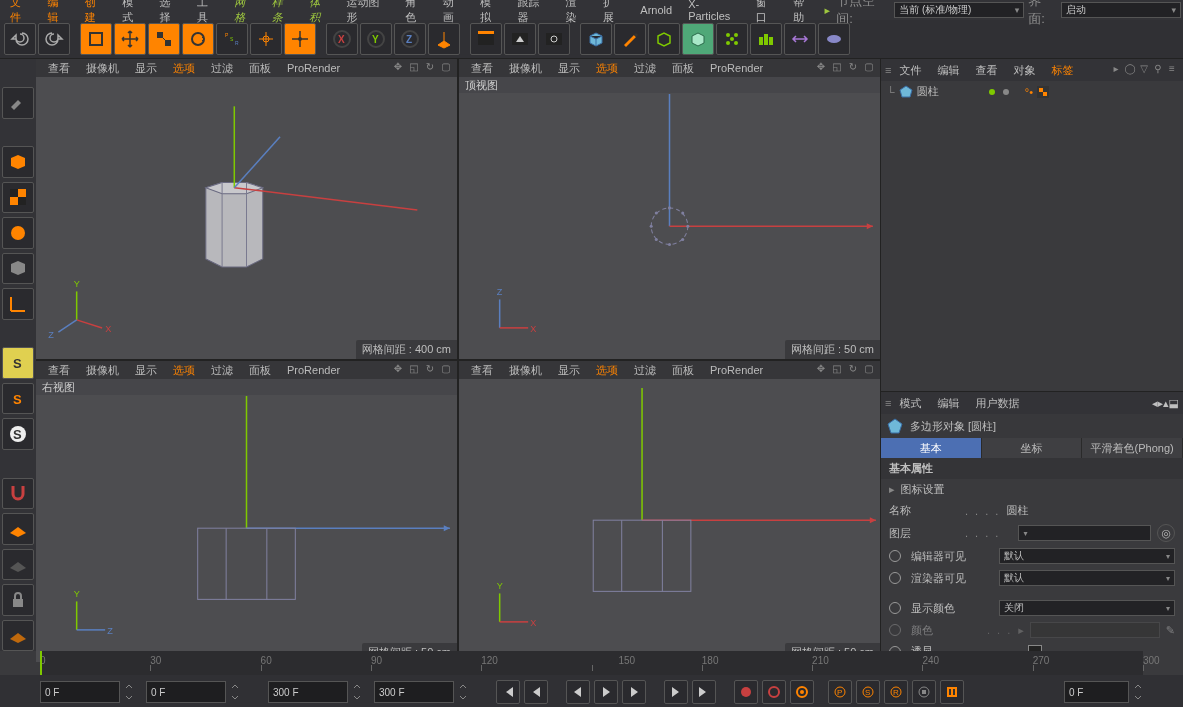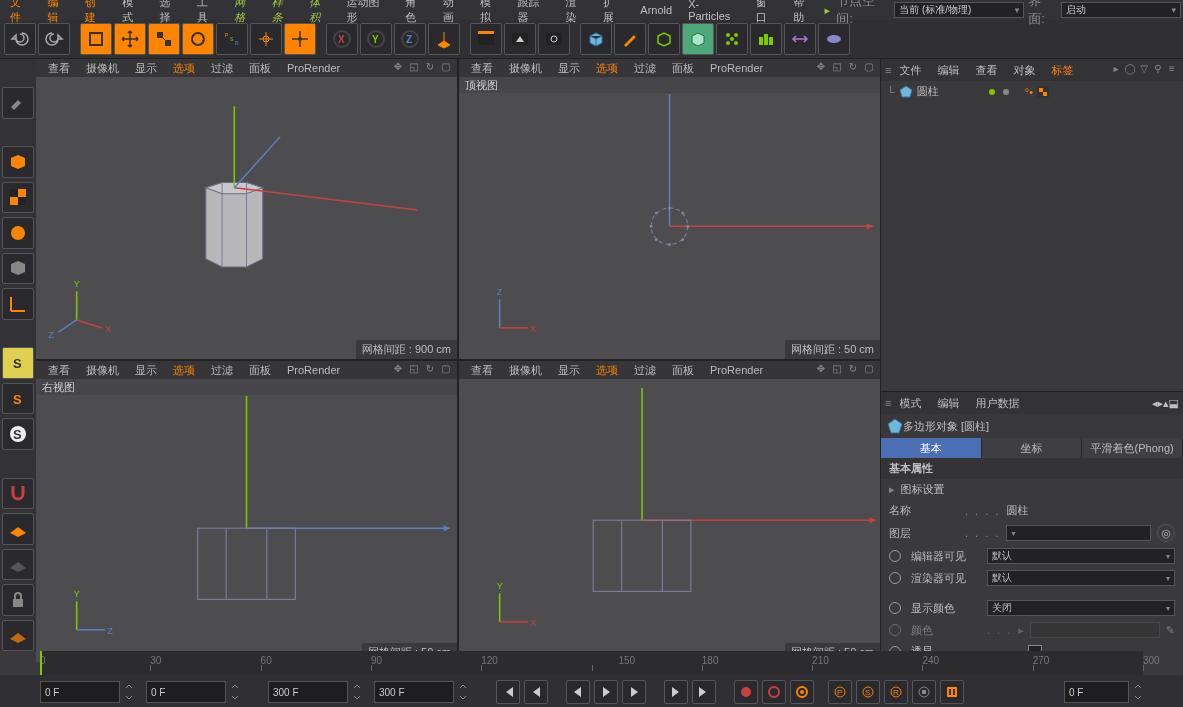--- a/index.html
+++ b/index.html
@@ -43,30 +43,30 @@
   .rtop{height:22px;background:#333337;display:flex;align-items:center;padding:0 4px;gap:0;}
   .rtop .ri{padding:2px 8px;font-size:11px;}
   .rtop .ri.or{color:var(--orange);}
   .rtop .sp{flex:1;}
   .rtop .ric{width:14px;height:14px;color:#888;font-size:10px;text-align:center;}
   .objpanel{height:310px;background:#3a3a3d;border-bottom:1px solid #222;}
   .objrow{display:flex;align-items:center;padding:3px 6px;gap:4px;font-size:11px;}
 
   .attrmenu{height:22px;background:#333337;display:flex;align-items:center;padding:0 4px;}
   .attrmenu .ai{padding:2px 8px;font-size:11px;}
-  .attrhdr{padding:4px 6px;display:flex;align-items:center;gap:0;background:#38383b;}
+  .attrhdr{padding:4px 6px;display:flex;align-items:center;gap:7px;background:#38383b;}
   .attrtabs{display:flex;height:20px;font-size:11px;}
   .attrtabs .at{flex:1;background:#3f3f42;display:flex;align-items:center;justify-content:center;border-right:1px solid #2a2a2a;color:#bbb;}
   .attrtabs .at.active{background:#4c6fb3;color:#fff;}
   .attrbody{flex:1;background:#3a3a3d;overflow:auto;}
   .agroup{background:#343437;padding:3px 8px;font-weight:bold;font-size:11px;}
   .arow{display:flex;align-items:center;padding:3px 8px;gap:6px;font-size:11px;}
   .arow .al{width:70px;color:#bbb;}
   .arow .radio{width:10px;height:10px;border:1px solid #999;border-radius:50%;margin-right:4px;}
-  .arow .afield{flex:1;background:#222225;border:1px solid #555;height:14px;padding:0 4px;display:flex;align-items:center;justify-content:space-between;font-size:10px;}
+  .arow .afield{flex:1;background:#222225;border:1px solid #555;height:14px;padding:0 4px;display:flex;align-items:center;justify-content:space-between;font-size:10px;margin-left:12px;}
   .arow .afield::after{content:"▾";color:#888;font-size:8px;}
   .dots{color:#888;letter-spacing:2px;}
 
   .timeline{height:24px;background:#2c2c2f;display:flex;align-items:center;position:relative;margin:0 40px;}
   .tlnum{position:absolute;top:4px;font-size:10px;color:#777;}
   .playbar{height:34px;background:#303034;display:flex;align-items:center;padding:0 40px;gap:4px;}
   .pfield{background:#1e1e20;border:1px solid #555;height:20px;width:70px;display:flex;align-items:center;padding:0 4px;font-size:10px;color:#ccc;}
   .psp{width:4px;}
   .pbtn{width:22px;height:22px;background:#2a2a2e;border:1px solid #555;border-radius:2px;display:flex;align-items:center;justify-content:center;}
   .pbtn svg{width:14px;height:14px;}
@@ -372,21 +372,21 @@
 
             <g transform="translate(40,230)">
               <line x1="0" y1="0" x2="0" y2="-28" stroke="#7fc900" stroke-width="1.5"></line>
                 <text x="-3" y="-32" fill="#7fc900" font-size="9">Y</text>
               <line x1="0" y1="0" x2="25" y2="8" stroke="#c84040" stroke-width="1.5"></line>
                 <text x="28" y="12" fill="#c84040" font-size="9">X</text>
               <line x1="0" y1="0" x2="-18" y2="12" stroke="#5a7fbf" stroke-width="1.5"></line>
                 <text x="-28" y="18" fill="#5a7fbf" font-size="9">Z</text>
             </g>
           </svg>
-          <div class="vpfoot">网格间距 : 900 cm</div>
+          <div class="vpfoot">网格间距 : 400 cm</div>
         </div>
       </div>
 
       <div class="vp">
         <div class="vpmenu">
             <span>查看</span>
             <span>摄像机</span>
             <span>显示</span>
             <span class="act">选项</span>
             <span>过滤</span>

